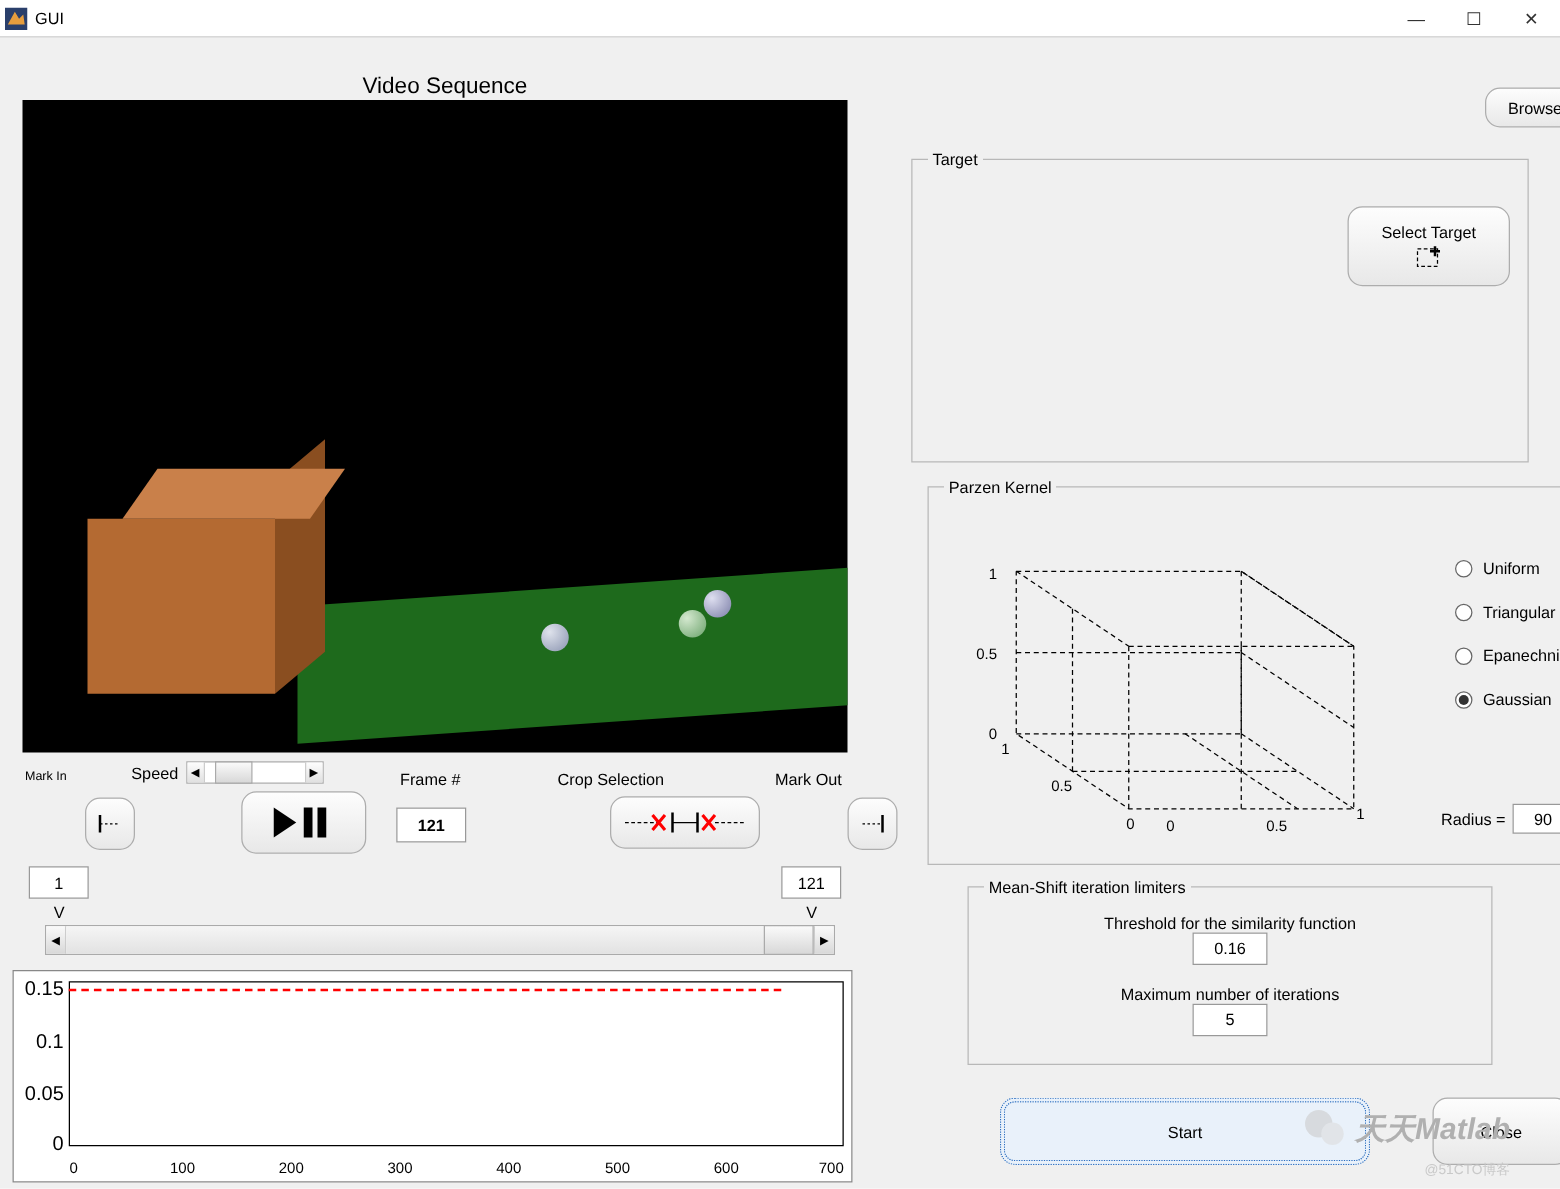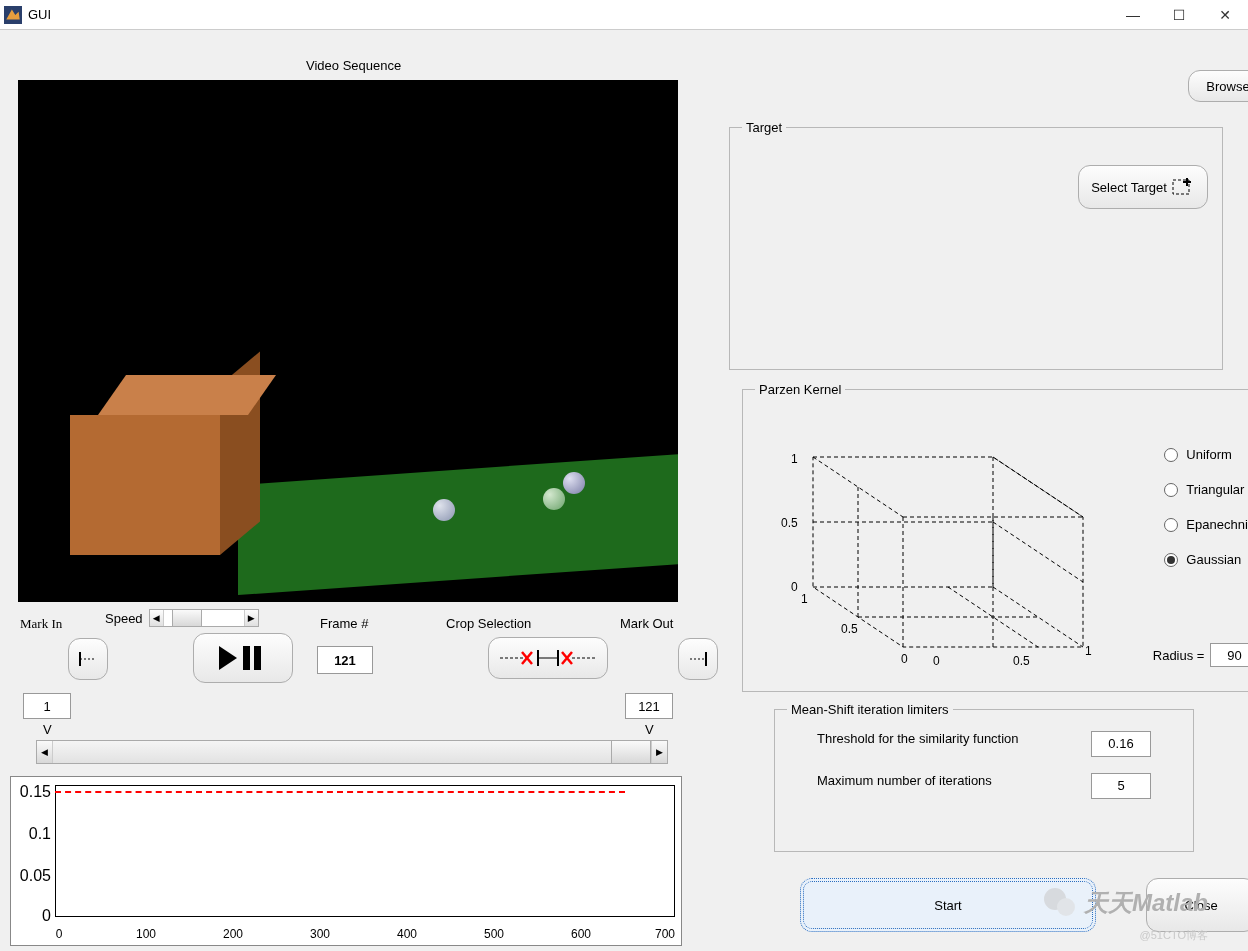--- a/index.html
+++ b/index.html
@@ -11,40 +11,40 @@
   .winbtns { position:absolute; right:0; top:0; height:30px; display:flex; }
   .winbtn { width:46px; height:30px; display:flex; align-items:center; justify-content:center; font-size:14px; color:#333; }
   .content { position:relative; width:100%; height:calc(951px - 30px); }
   .label { font-size:13px; }
   .btn { background:linear-gradient(#fdfdfd,#e8e8e8); border:1px solid #adadad; border-radius:12px; font-size:13px; cursor:default; display:flex; align-items:center; justify-content:center;margin-left:48px; }
   fieldset { border:1px solid #b8b8b8; border-radius:0; background:#f0f0f0; }
   legend { font-size:13px; padding:0 4px; }
   input[type=text]{ font-size:13px; text-align:center; border:1px solid #999; background:#fff; }
   
   
-  .vs-title { position:absolute; left:290px; top:28px; font-size:13px;margin-left:16px; }
+  .vs-title { position:absolute; left:290px; top:28px; font-size:18px; }
   .video-area { position:absolute; left:18px; top:50px; width:660px; height:522px; background:#000; overflow:hidden; }
   .ground { position:absolute; left:220px; top:405px; width:480px; height:110px; background:#1e6a1c; transform:skewY(-4deg); transform-origin:left top; }
   .cube-visual { position:absolute; left:80px; top:295px; width:190px; height:180px; }
   .cube-top { position:absolute; left:0; top:0; width:150px; height:40px; background:#c9804a; transform:skewX(-35deg); transform-origin:bottom left; }
   .cube-front { position:absolute; left:-28px; top:40px; width:150px; height:140px; background:#b46a32; }
   .cube-side { position:absolute; left:122px; top:10px; width:40px; height:170px; background:#8a4e20; transform:skewY(-40deg); transform-origin:top left; }
   .ball { position:absolute; width:22px; height:22px; border-radius:50%; }
   .ball1 { left:415px; top:419px; background:radial-gradient(circle at 30% 30%, #dfe3ec, #8a94b0); }
   .ball2 { left:525px; top:408px; background:radial-gradient(circle at 30% 30%, #d4e8cf, #6aa26a); }
   .ball3 { left:545px; top:392px; background:radial-gradient(circle at 30% 30%, #dedff0, #7a7da6); }
   
   .speed-row { position:absolute; left:105px; top:579px; display:flex; align-items:center; gap:6px; }
   .mini-slider { width:110px; height:18px; border:1px solid #aaa; background:#fff; position:relative; display:flex; }
   .mini-slider .arrow { width:14px; height:16px; display:flex; align-items:center; justify-content:center; font-size:9px; background:linear-gradient(#fdfdfd,#e0e0e0); border-right:1px solid #ccc; }
   .mini-slider .arrow:last-child{ border-left:1px solid #ccc; border-right:none; }
   .mini-slider .track { flex:1; position:relative; }
   .mini-slider .thumb { position:absolute; left:8px; top:-1px; width:30px; height:18px; background:linear-gradient(#fafafa,#d8d8d8); border:1px solid #aaa; }
   
-  .markin-label { position:absolute; left:20px; top:586px; font-size:13px;font-family:Liberation Serif, serif; }
+  .markin-label { position:absolute; left:20px; top:586px; font-size:10px; }
   .frame-label { position:absolute; left:320px; top:586px; font-size:13px; }
   .crop-label { position:absolute; left:446px; top:586px; font-size:13px; }
   .markout-label { position:absolute; left:620px; top:586px; font-size:13px; }
   
   .markin-btn { position:absolute; left:20px; top:608px; width:40px; height:42px; }
   .markout-btn { position:absolute; left:630px; top:608px; width:40px; height:42px; }
   .play-btn { position:absolute; left:145px; top:603px; width:100px; height:50px; font-size:24px; letter-spacing:-4px; font-weight:bold; }
   .frame-input { position:absolute; left:317px; top:616px; width:56px; height:28px; font-weight:bold; }
   .crop-btn { position:absolute; left:440px; top:607px; width:120px; height:42px; display:flex; align-items:center; justify-content:center; }
   
@@ -62,33 +62,33 @@
   .bc-plot { position:absolute; left:44px; top:8px; right:6px; bottom:28px; background:#fff; border:1px solid #000; }
   .bc-redline { position:absolute; left:44px; right:56px; top:14px; border-top:2px dashed red; }
   .bc-ytick { position:absolute; left:6px; font-size:16px; text-align:right; width:34px; }
   .bc-xtick { position:absolute; bottom:4px; font-size:12px; text-align:center; width:40px; }
   
   
   .path-input { position:absolute; left:725px; top:40px; width:404px; height:32px; text-align:left; padding-left:4px; }
   .browse-btn { position:absolute; left:1140px; top:40px; width:80px; height:32px; }
   
   .target-fs { position:absolute; left:727px; top:90px; width:494px; height:250px; }
-  .select-target-btn { position:absolute; right:14px; top:30px; width:130px; height:44px; flex-direction:row; gap:2px; }
+  .select-target-btn { position:absolute; right:14px; top:30px; width:130px; height:64px; flex-direction:column; gap:2px; }
   
   .kernel-fs { position:absolute; left:740px; top:352px; width:547px; height:310px; }
   .kernel-plot { position:absolute; left:20px; top:30px; width:330px; height:260px; }
   .radio-col { position:absolute; right:20px; top:50px; display:flex; flex-direction:column; gap:20px; }
   .radio-item { display:flex; align-items:center; gap:8px; font-size:13px; }
   .radio { width:14px; height:14px; border:1px solid #666; border-radius:50%; display:inline-flex; align-items:center; justify-content:center; background:#fff; }
   .radio.checked::after { content:''; width:8px; height:8px; background:#333; border-radius:50%; }
   .radius-row { position:absolute; right:12px; bottom:24px; font-size:13px; display:flex; align-items:center; gap:6px; }
   .radius-input { width:48px; height:24px; }
   
   .limiters-fs { position:absolute; left:772px; top:672px; width:420px; height:150px; }
-  .lim-row { display:flex; align-items:flex-start; justify-content:space-between; padding:8px 30px; }
+  .lim-row { display:flex; align-items:center; justify-content:space-between; padding:8px 30px;flex-direction:column; }
   .lim-input { width:60px; height:26px; }
   
   .start-btn { position:absolute; left:752px; top:848px; width:296px; height:54px; background:#e9f1fa; border:1px dotted #2a6dbf; outline:1px dotted #2a6dbf; outline-offset:-4px; }
   .close-btn { position:absolute; left:1098px; top:848px; width:110px; height:54px; }
 
   .wm { position:absolute; right:40px; bottom:30px; font-size:24px; color:#b0b0b0; font-weight:bold; font-style:italic; display:flex; align-items:center; gap:6px; pointer-events:none; }
   .wm-sub { position:absolute; right:40px; bottom:8px; font-size:11px; color:#c9c9c9; pointer-events:none; }
   .wm svg { width:36px; height:36px; opacity:0.6; }
 </style>
 </head>

